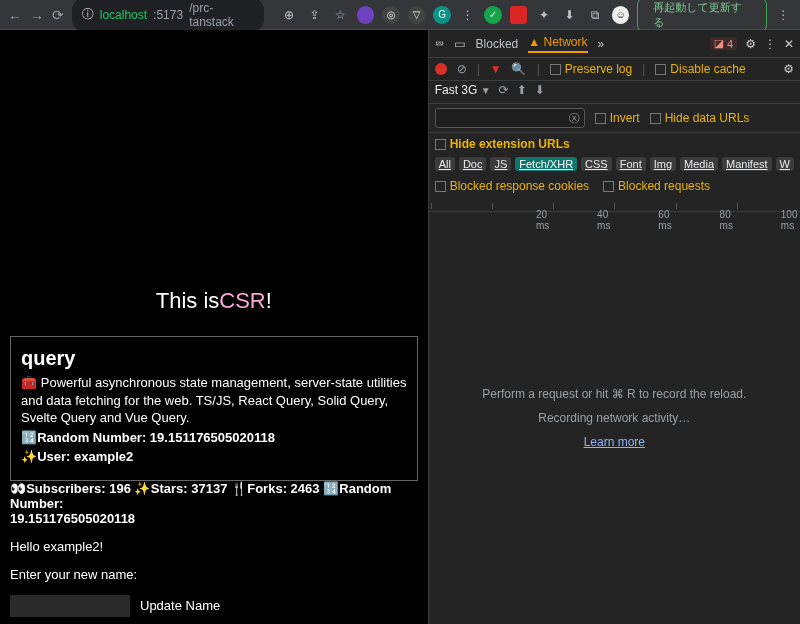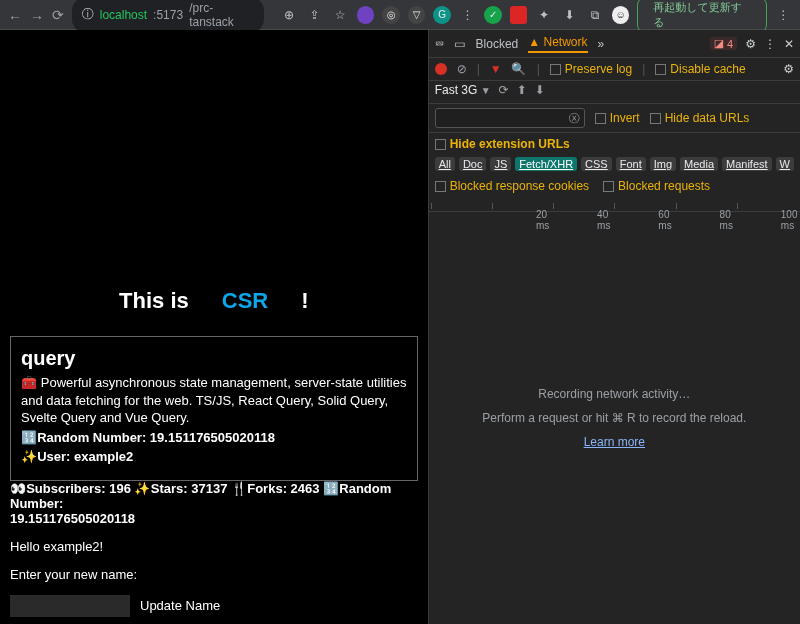--- a/index.html
+++ b/index.html
@@ -49,24 +49,24 @@
     width: 488px;
     background:#000;
     color:#fff;
     overflow:hidden;
     font-size:13px;
     padding:0;
   }
   .page-inner{padding:0 10px;}
   .hero {
     height:290px; display:flex; align-items:flex-end; justify-content:center; padding-bottom:6px;
-    font-size:22px; font-weight:700;gap:33px;
+    font-size:22px; font-weight:400;
   }
   .hero .this{color:#fff;}
-  .hero .csr{color:#0ea5e9;}
+  .hero .csr{color:#f9a8d4;}
   .box {
     border:1px solid #666; padding:10px 10px 12px 10px; margin-top:16px;
   }
   .box h2{margin:0 0 4px 0; font-size:20px; font-weight:700;}
   .box p{margin:2px 0; line-height:1.35;}
   .stats{font-weight:700; margin-top:0;}
   .plain{margin-top:10px;}
   .name-row{display:flex;align-items:center;gap:10px;margin-top:4px;}
   .name-input{background:#2a2a2a;border:none;height:22px;width:120px;color:#fff;padding:0 4px;}
 
@@ -260,18 +260,18 @@
           <span>60 ms</span>
         </div>
         <div class="tick">
           <span>80 ms</span>
         </div>
         <div class="tick">
           <span>100 ms</span>
         </div>
       </div>
     <div class="recording-area">
+      <div>Perform a request or hit ⌘ R to record the reload.</div>
       <div>Recording network activity…</div>
-      <div>Perform a request or hit ⌘ R to record the reload.</div>
       <a class="learn">Learn more</a>
     </div>
   </div>
 </div>
 
 </body></html>

